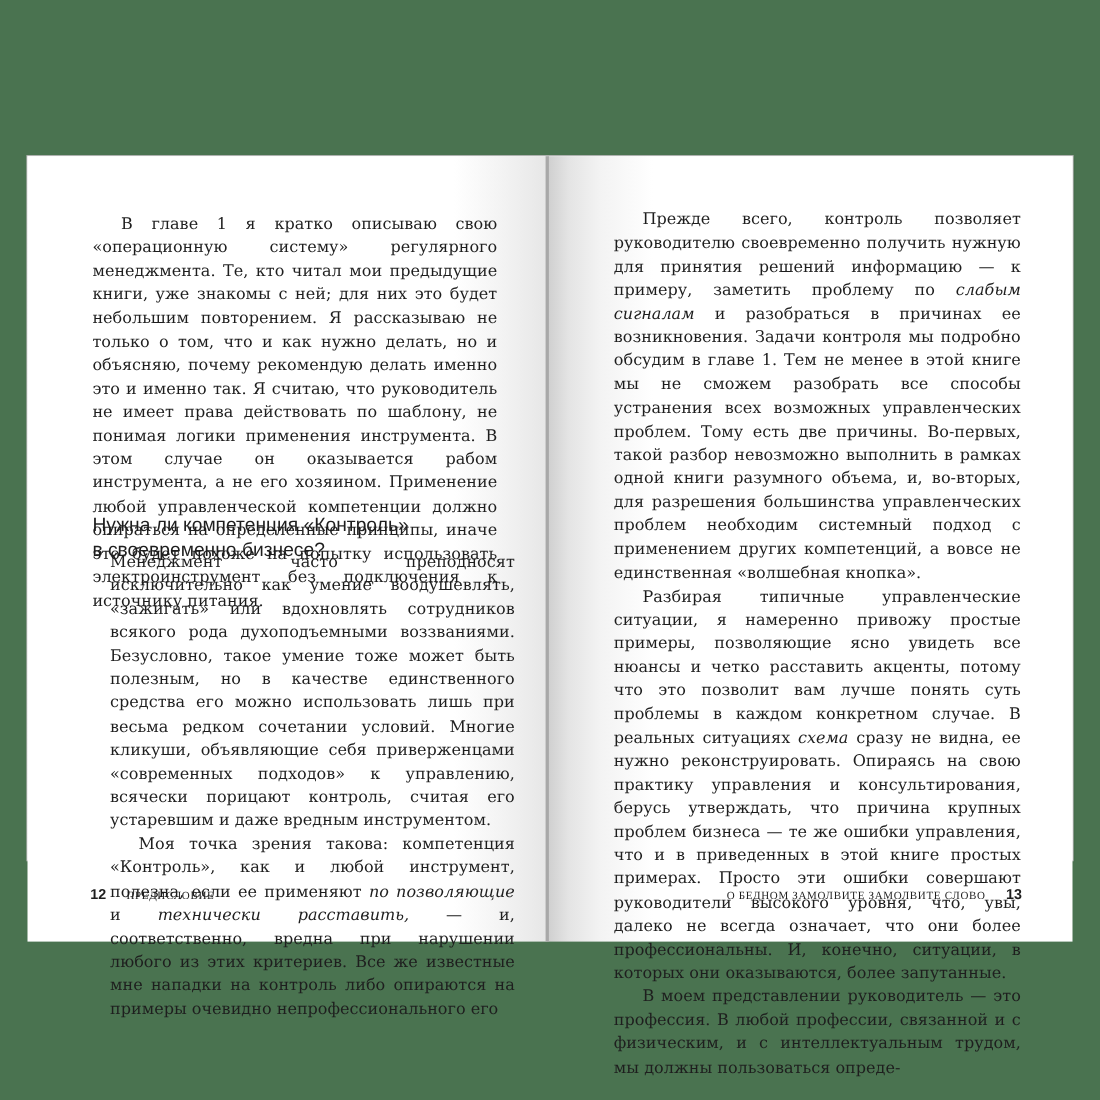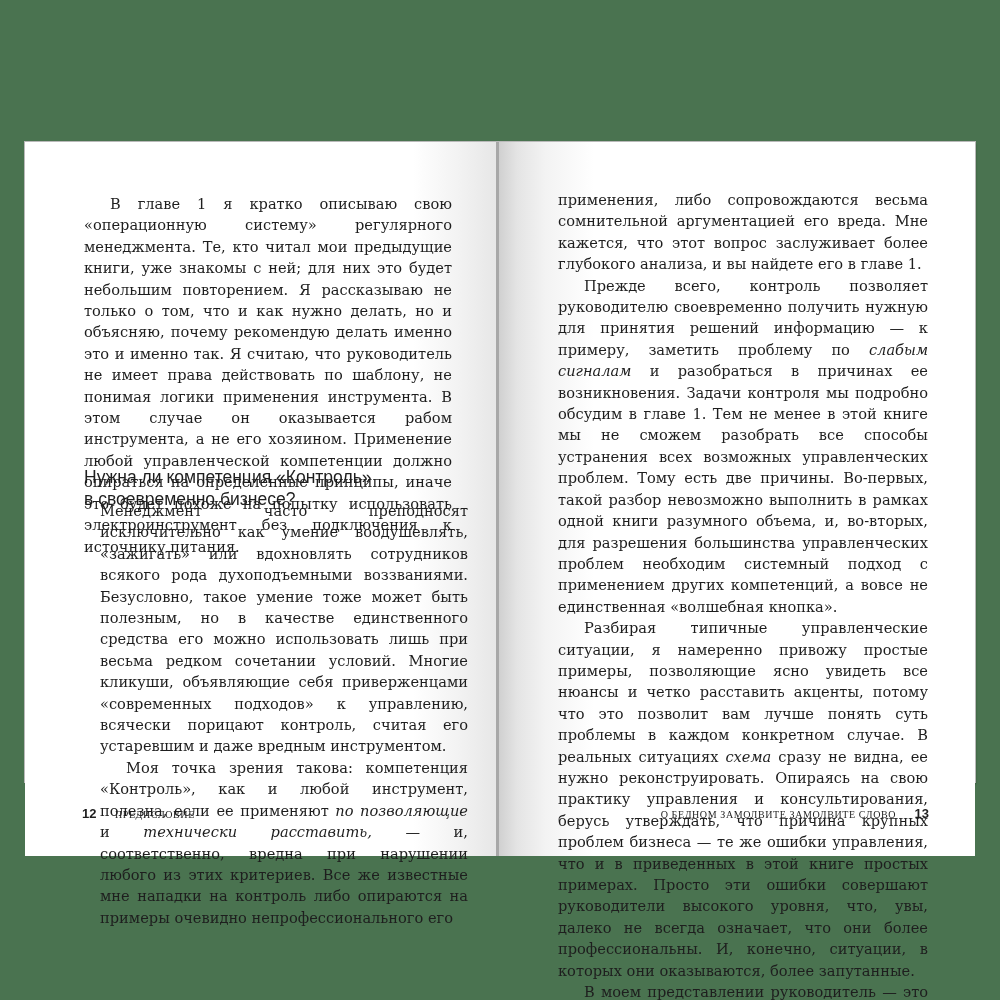--- a/index.html
+++ b/index.html
@@ -45,21 +45,20 @@
       <p class="ind"><span>Моя точка зрения такова: компетенция «Контроль», как и любой инструмент, полезна, если ее применяют </span><em>по позволяющие</em><span> и </span><em>технически расставить,</em><span> — и, соответственно, вредна при нарушении любого из этих критериев. Все же известные мне нападки на контроль либо опираются на примеры очевидно непрофессионального его</span></p>
     </div>
     <div class="folio">
       <span class="num">12</span>
       <span class="run">ПРЕДИСЛОВИЕ</span>
     </div>
   </div>
 
   <div class="page right">
     <div class="text body3">
-      <p>применения, либо сопровождаются весьма сомнительной аргументацией его вреда. Мне кажется, что этот вопрос заслуживает более глубокого анализа, и вы найдете его в главе 1.</p>
       <p class="ind"><span>Прежде всего, контроль позволяет руководителю своевременно получить нужную для принятия решений информацию — к примеру, заметить проблему по </span><em>слабым сигналам</em><span> и разобраться в причинах ее возникновения. Задачи контроля мы подробно обсудим в главе 1. Тем не менее в этой книге мы не сможем разобрать все способы устранения всех возможных управленческих проблем. Тому есть две причины. Во-первых, такой разбор невозможно выполнить в рамках одной книги разумного объема, и, во-вторых, для разрешения большинства управленческих проблем необходим системный подход с применением других компетенций, а вовсе не единственная «волшебная кнопка».</span></p>
       <p class="ind"><span>Разбирая типичные управленческие ситуации, я намеренно привожу простые примеры, позволяющие ясно увидеть все нюансы и четко расставить акценты, потому что это позволит вам лучше понять суть проблемы в каждом конкретном случае. В реальных ситуациях </span><em>схема</em><span> сразу не видна, ее нужно реконструировать. Опираясь на свою практику управления и консультирования, берусь утверждать, что причина крупных проблем бизнеса — те же ошибки управления, что и в приведенных в этой книге простых примерах. Просто эти ошибки совершают руководители высокого уровня, что, увы, далеко не всегда означает, что они более профессиональны. И, конечно, ситуации, в которых они оказываются, более запутанные.</span></p>
       <p class="ind">В моем представлении руководитель — это профессия. В любой профессии, связанной и с физическим, и с интеллектуальным трудом, мы должны пользоваться опреде-</p>
     </div>
     <div class="folio">
       <span class="run">О БЕДНОМ ЗАМОЛВИТЕ ЗАМОЛВИТЕ СЛОВО</span>
       <span class="num">13</span>
     </div>
   </div>
 

